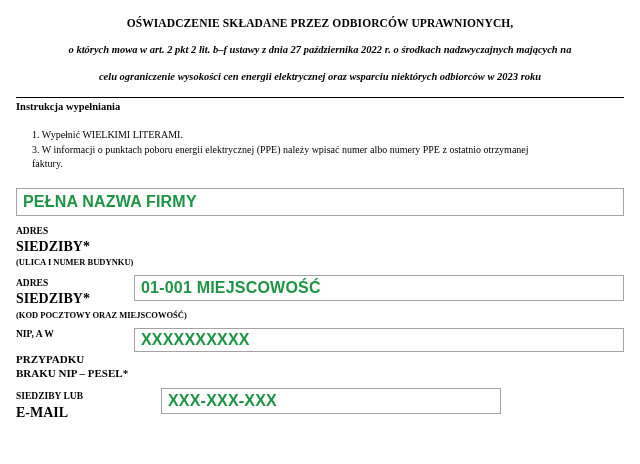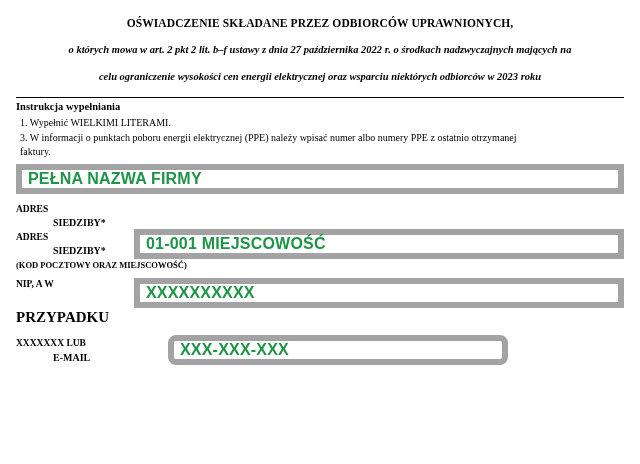--- a/index.html
+++ b/index.html
@@ -48,21 +48,21 @@
     margin: 12px 0 0 0;
   }
   .instr-head {
     font-weight: bold;
     font-size: 10.5px;
     margin: 3px 0 2px 0;
   }
   .instr-list {
     font-size: 10px;
     line-height: 1.42;
-    margin: 4px;
+    margin: 16px;
   }
   .instr-list div {
     margin-bottom: 0.5px;
   }
   .section-head {
     font-weight: bold;
     font-size: 10.5px;
     margin: 10px 0 6px 0;
     text-decoration: none;
   }
@@ -74,28 +74,27 @@
   .label-col {
     width: 118px;
     flex: 0 0 118px;
     font-weight: bold;
     font-size: 9.5px;
     line-height: 1.3;
     padding-top: 2px;
   }
   .label-col .sub {
     font-weight: bold;
-    font-size: 10px;
+    font-size: 14px;
     display: block;
     margin-top: 1px;
-    margin-left: 37px;
   }
   .value-box {
     flex: 1 1 auto;
-    border: 6px solid #a3a3a3;
+    border: 1px solid #a3a3a3;
     min-height: 27px;
     box-sizing: border-box;
     display: flex;
     align-items: center;
     padding: 0 6px;
   }
   .value-text {
     color: #1e9447;
     font-weight: bold;
     font-size: 16px;
@@ -114,31 +113,30 @@
     font-size: 8.5px;
     margin: 1px 0 8px 0;
   }
   .row-adres2 { margin-bottom: 0px; }
   .row-adres2 .value-box { min-height: 26px; }
   .row-nip { margin-bottom: 0px; margin-top: 0; }
   .row-nip .value-box { min-height: 24px; }
   .row-nip .label-col { padding-top: 0px; }
   .nip-extra {
     font-weight: bold;
-    font-size: 15px;
+    font-size: 11px;
     line-height: 1.3;
     margin-top: 0px;
   }
   .row-tel { margin-top: 8px; }
   .row-tel .label-col { padding-top: 2px; }
   .row-tel .value-box {
     min-height: 26px;
-    margin-left: 34px;
+    margin-left: 27px;
     flex: 0 0 340px;
-    border-radius: 8px;
   }
 </style>
 </head>
 <body>
 
 <div class="page">
 
   <div class="title">OŚWIADCZENIE SKŁADANE PRZEZ ODBIORCÓW UPRAWNIONYCH,</div>
 
   <div class="subtitle">
@@ -162,20 +160,21 @@
       <span class="value-text">PEŁNA NAZWA FIRMY</span>
     </div>
   </div>
 
   <div class="field-row row-adres1">
     <div class="label-col">
       <span>ADRES</span>
       <span class="sub">SIEDZIBY*</span>
     </div>
   </div>
+  <div class="sub-note">(ULICA I NUMER BUDYNKU)</div>
 
   <div class="field-row row-adres2">
     <div class="label-col">
       <span>ADRES</span>
       <span class="sub">SIEDZIBY*</span>
     </div>
     <div class="value-box">
       <span class="value-text">01-001 MIEJSCOWOŚĆ</span>
     </div>
   </div>
@@ -183,24 +182,25 @@
 
   <div class="field-row row-nip">
     <div class="label-col">
       <span>NIP, A W</span>
     </div>
     <div class="value-box">
       <span class="value-text">XXXXXXXXXX</span>
     </div>
   </div>
   <div class="nip-extra">PRZYPADKU</div>
+  <div class="nip-extra">BRAKU NIP – PESEL*</div>
 
   <div class="field-row row-tel">
     <div class="label-col">
-      <span>XXXXXXX LUB</span>
+      <span>SIEDZIBY LUB</span>
       <span class="sub">E-MAIL</span>
     </div>
     <div class="value-box">
       <span class="value-text">XXX-XXX-XXX</span>
     </div>
   </div>
 
 </div>
 
 </body></html>

